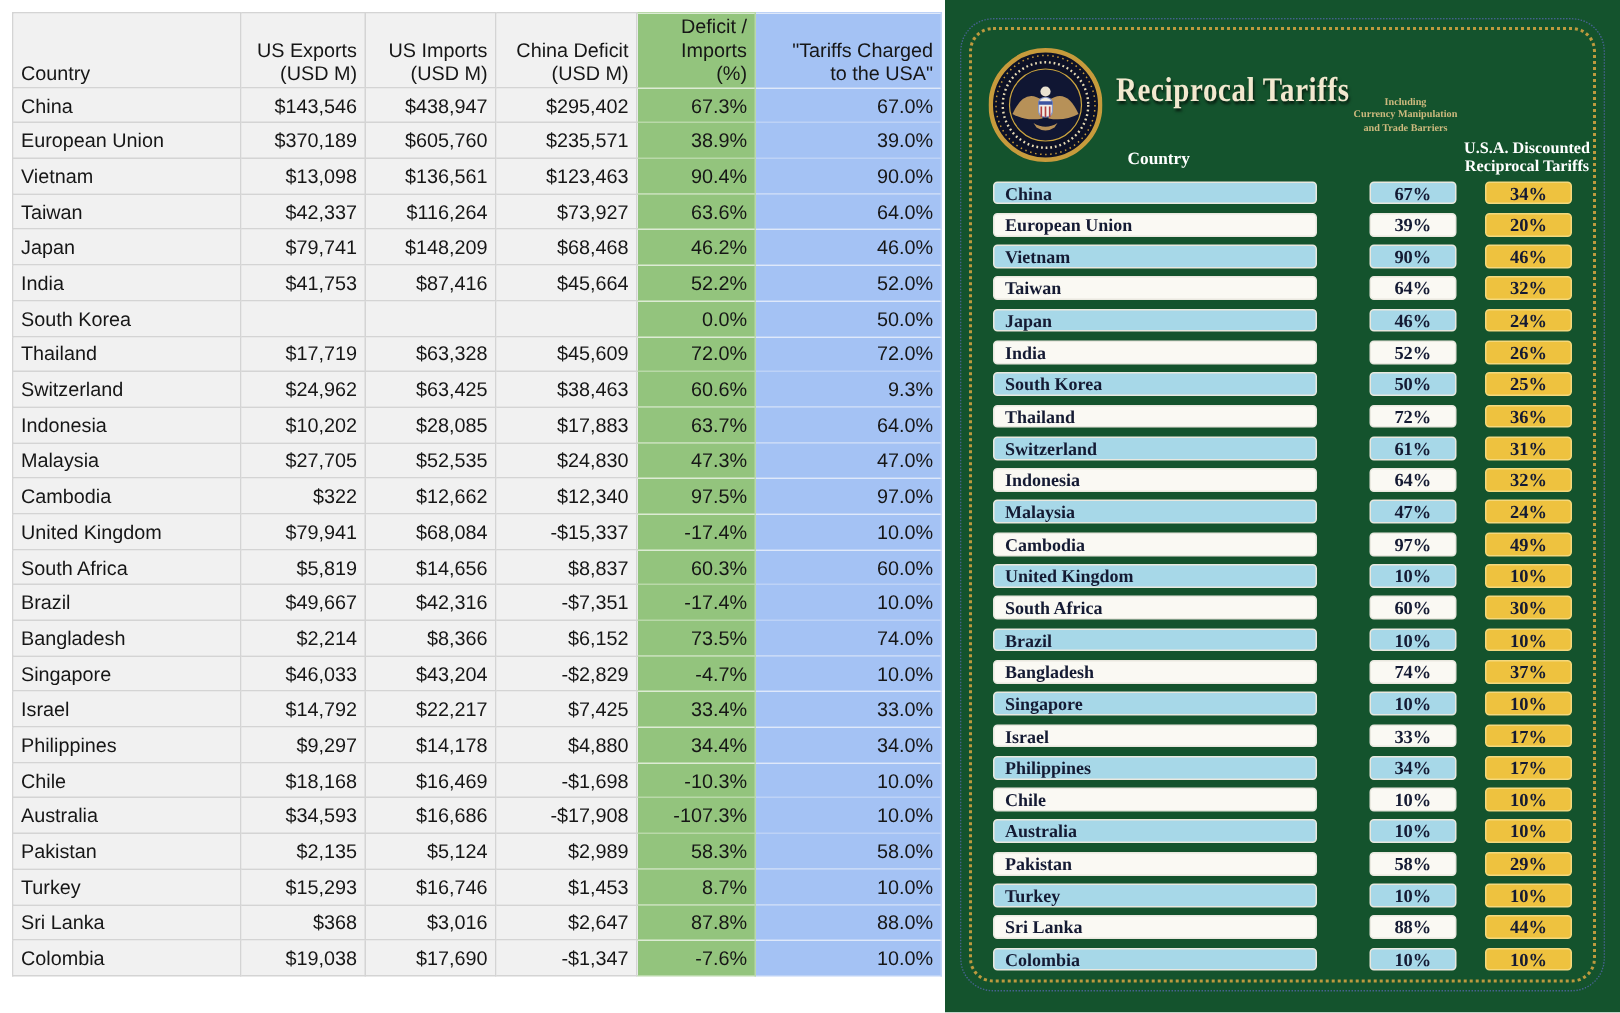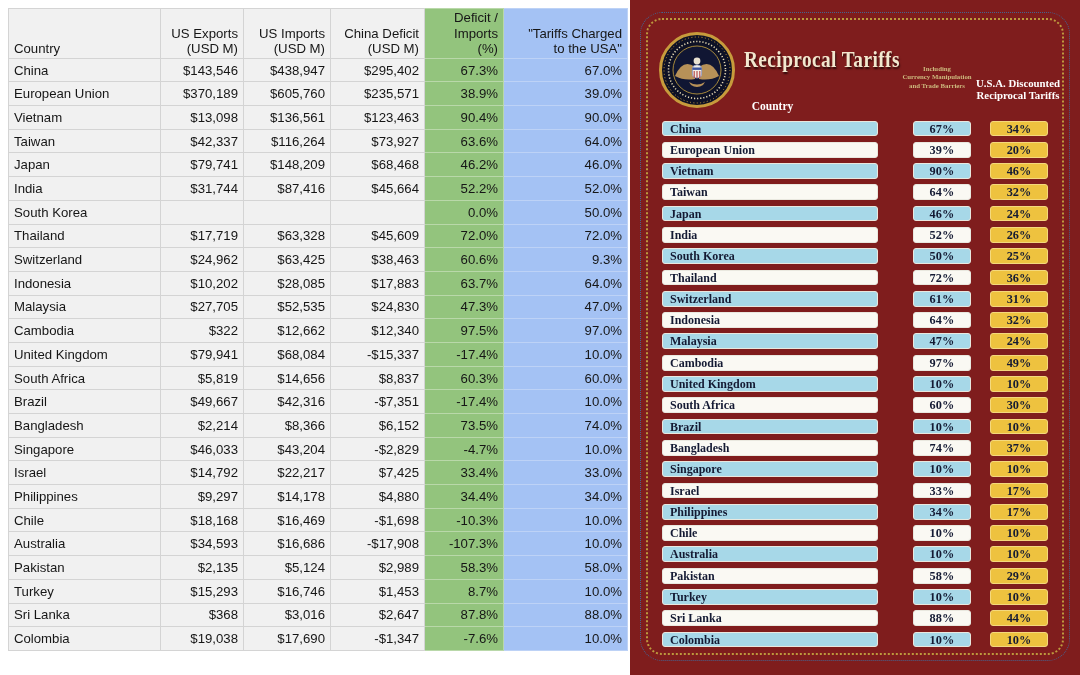--- a/index.html
+++ b/index.html
@@ -22,21 +22,21 @@
   .sheet thead th{vertical-align:bottom;text-align:left;white-space:pre-line;line-height:1.18;}
   .sheet tbody tr{height:23.7px;}
   .sheet .col0{text-align:left;}
   .sheet .col1,.sheet .col2,.sheet .col3,.sheet .col4,.sheet .col5{text-align:right;}
   .sheet th.col4,.sheet td.col4{background:#93c47d;border-color:#b9d8a9;}
   .sheet th.col5,.sheet td.col5{background:#a4c2f4;border-color:#bdd2f6;}
 
   
   .poster{
     position:absolute;left:630px;top:0;width:450px;height:675px;
-    background:#7f1d1d;color:#f5efe0;
+    background:#14532d;color:#f5efe0;
     font-family:"Liberation Serif",serif;
   }
   .frame-blue{
     position:absolute;left:10px;top:12px;right:10px;bottom:14px;
     border:1px dotted #46628f;border-radius:22px;pointer-events:none;
   }
   .frame-gold{
     position:absolute;left:16px;top:18px;right:16px;bottom:20px;
     border:2px dotted #bd9a3e;border-radius:16px;pointer-events:none;
   }
@@ -52,21 +52,21 @@
     font-size:11.5px;font-weight:700;color:#ffffff;
   }
   .col1-head{
     position:absolute;left:242px;top:63px;width:130px;text-align:center;
     font-size:11.5px;font-weight:700;line-height:1.12;color:#ffffff;
   }
   .col1-sub{
     margin-top:2px;font-size:6.8px;font-weight:700;line-height:1.25;color:#cdb97e;white-space:pre-line;
   }
   .col2-head{
-    position:absolute;left:326px;top:77px;width:124px;text-align:center;
+    position:absolute;left:326px;top:93px;width:124px;text-align:center;
     font-size:10.8px;font-weight:700;line-height:1.15;color:#ffffff;
   }
   .prows{position:absolute;left:32px;top:120.5px;width:386px;}
   .prow{display:flex;height:15.8px;margin-bottom:5.5px;}
   .cbar{
     width:214px;border-radius:3px;padding-left:7px;
     font-size:12px;font-weight:700;color:#141a33;
     line-height:15.8px;border:1px solid #e9e8df;box-sizing:content-box;
   }
   .pbox{
@@ -142,21 +142,21 @@
       <tr>
         <td class="col0">Japan</td>
         <td class="col1">$79,741</td>
         <td class="col2">$148,209</td>
         <td class="col3">$68,468</td>
         <td class="col4">46.2%</td>
         <td class="col5">46.0%</td>
       </tr>
       <tr>
         <td class="col0">India</td>
-        <td class="col1">$31,744</td>
+        <td class="col1">$41,753</td>
         <td class="col2">$87,416</td>
         <td class="col3">$45,664</td>
         <td class="col4">52.2%</td>
         <td class="col5">52.0%</td>
       </tr>
       <tr>
         <td class="col0">South Korea</td>
         <td class="col1"></td>
         <td class="col2"></td>
         <td class="col3"></td>

